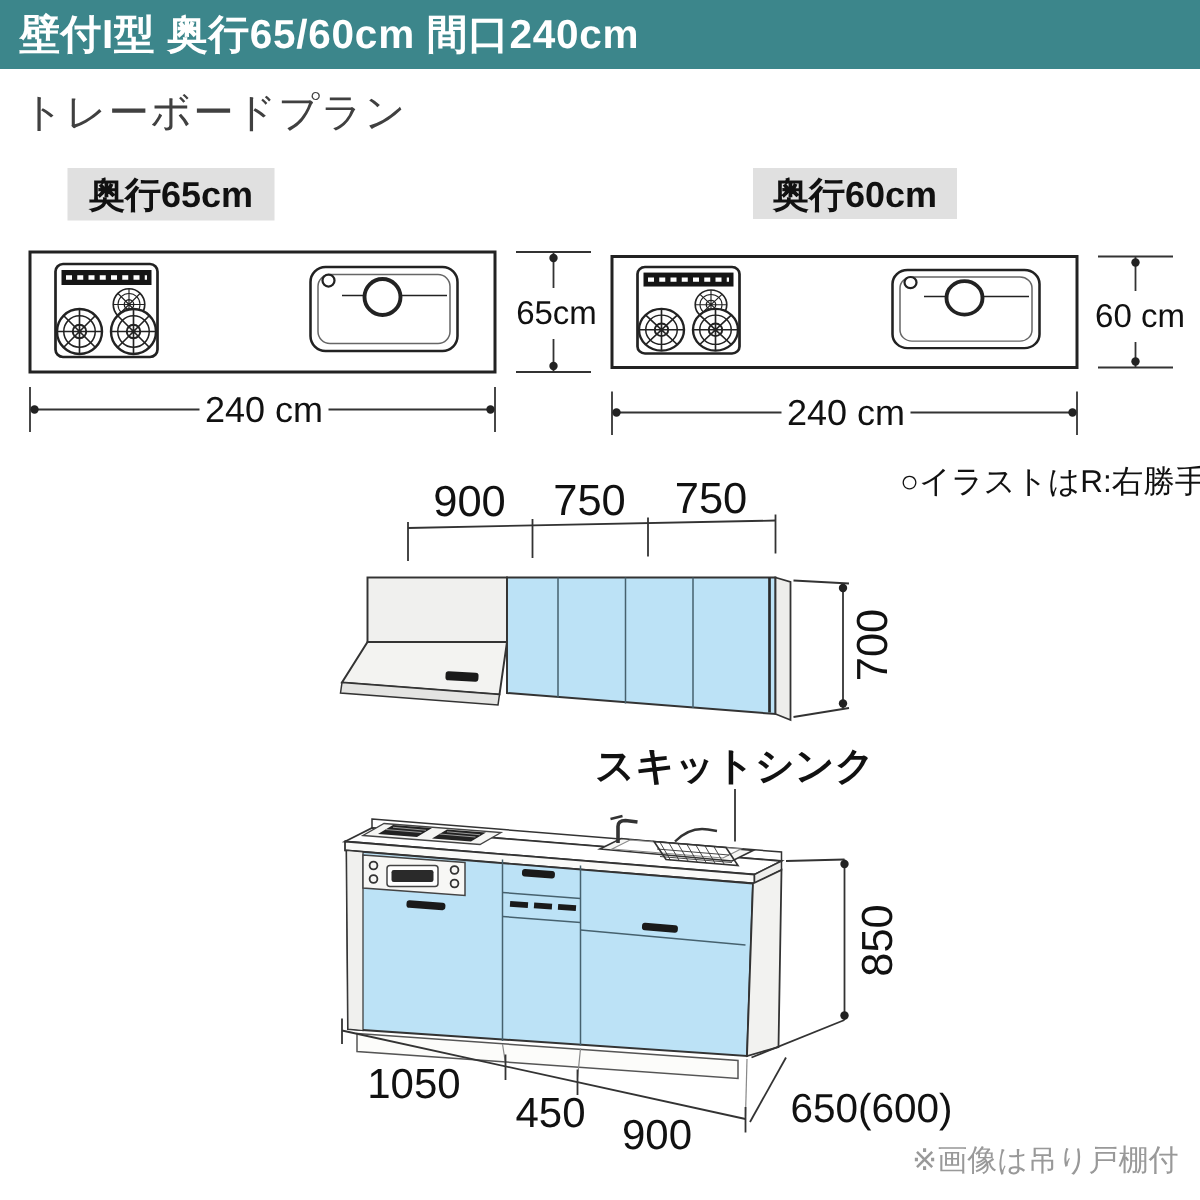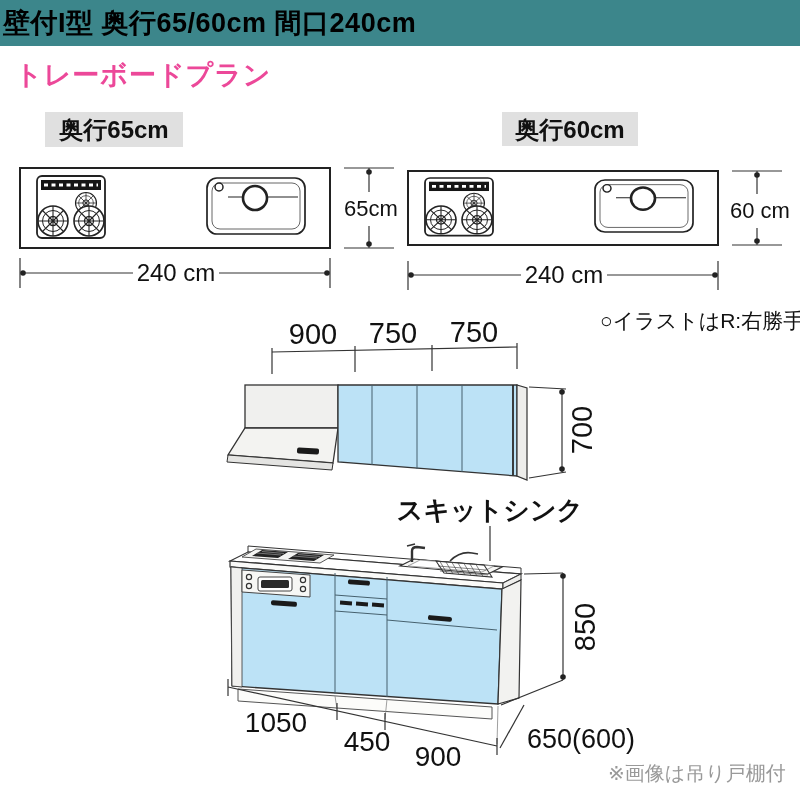--- a/index.html
+++ b/index.html
@@ -1,21 +1,21 @@
 <!DOCTYPE html>
 <html><head>
 <meta charset="utf-8">
 <style>
   html,body{margin:0;padding:0;background:#fff;}
   #page{position:relative;width:800px;height:800px;background:#fff;overflow:hidden;
         font-family:"Liberation Sans","DejaVu Sans",sans-serif;}
   #hdr{position:absolute;left:0;top:0;width:800px;height:46px;background:#3C868B;
-       color:#000000;font-size:27px;font-weight:600;line-height:46px;padding-left:3px;
+       color:#ffffff;font-size:27px;font-weight:600;line-height:46px;padding-left:13px;
        box-sizing:border-box;letter-spacing:0.5px;}
-  #ptitle{position:absolute;left:15px;top:57px;font-size:27px;font-weight:700;color:#ec4899;
+  #ptitle{position:absolute;left:15px;top:57px;font-size:27px;font-weight:400;color:#404040;
           letter-spacing:1px;}
   svg{position:absolute;left:0;top:0;}
   svg text{font-family:"Liberation Sans","DejaVu Sans",sans-serif;fill:#111;}
   .lblbox{fill:#E0E0E0;}
   .jp{font-size:24px;font-weight:600;text-anchor:middle;}
   .dim{stroke:#333;stroke-width:1.2;fill:none;}
   .thin{stroke:#888;stroke-width:0.8;fill:none;}
   .dimtxt{font-size:24px;text-anchor:middle;}
   .dimbig{font-size:29px;text-anchor:middle;}
   .dot{fill:#222;stroke:none;}

